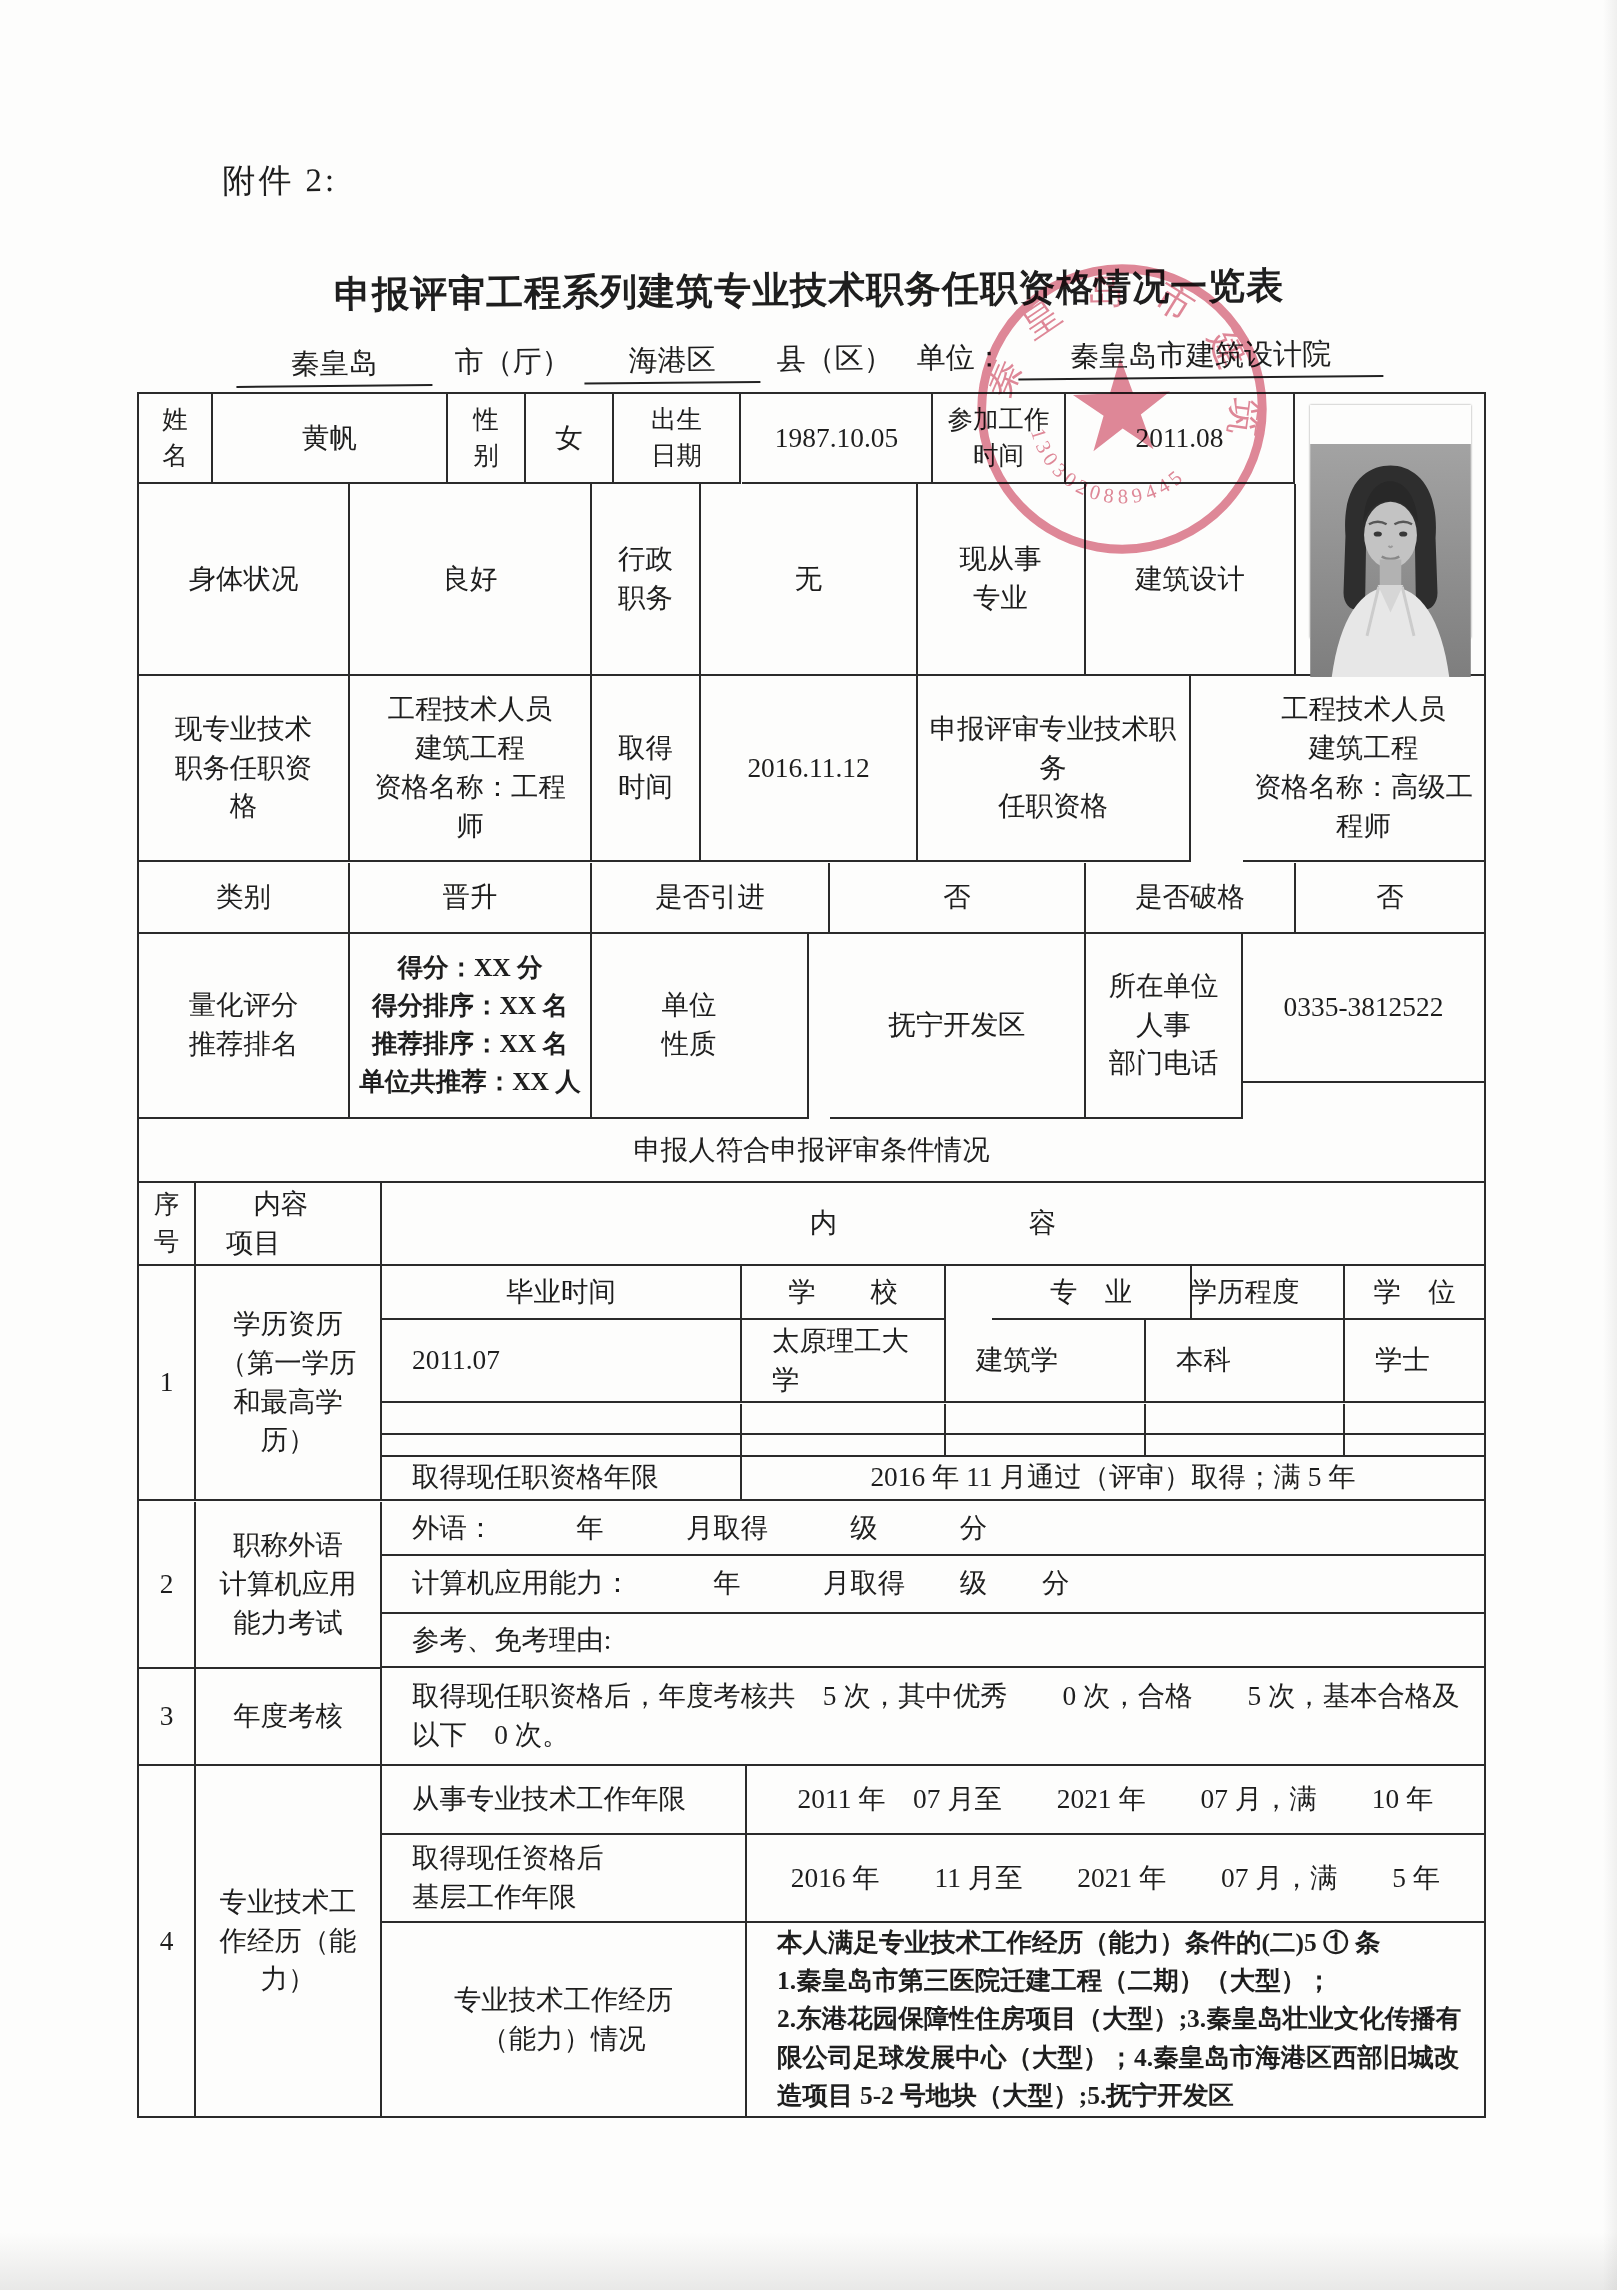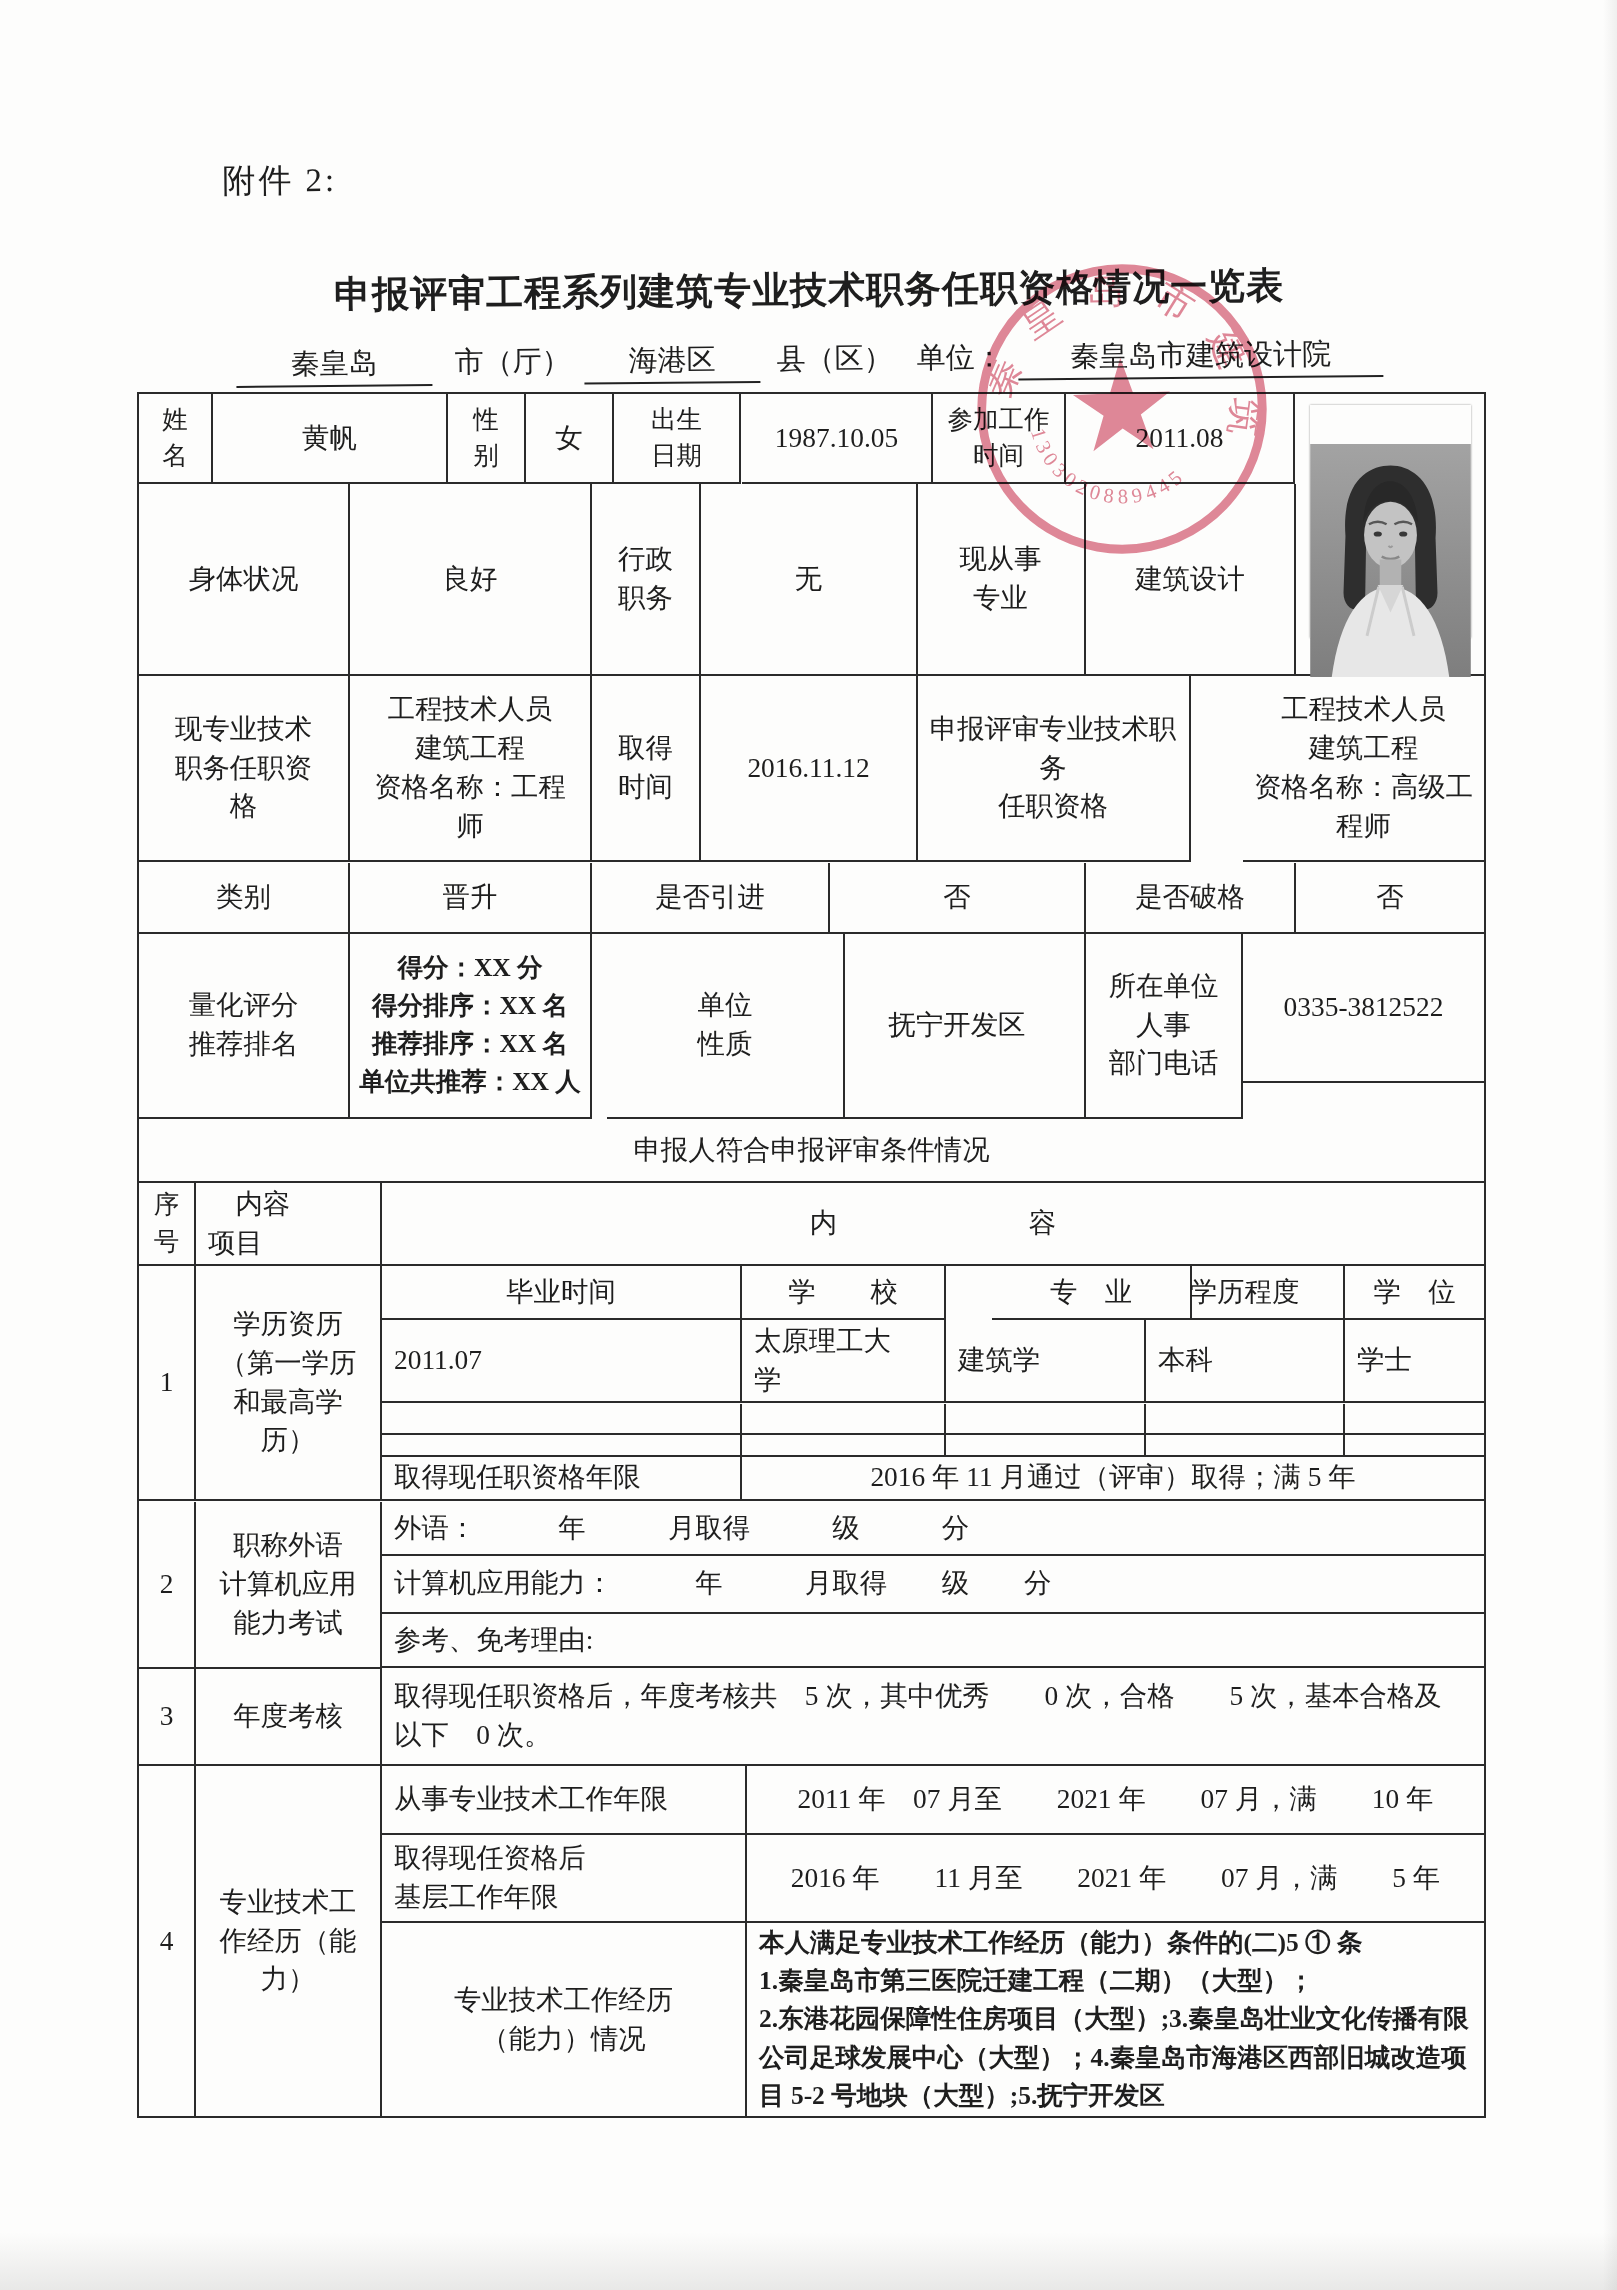--- a/index.html
+++ b/index.html
@@ -24,21 +24,21 @@
   
   .sheet-table{position:absolute;left:137px;top:392px;width:1345px;height:1722px;
     border:2.9px solid var(--line);box-sizing:content-box;background:transparent;}
   .c{
     position:absolute;box-sizing:border-box;
     border-right:2px solid var(--line);border-bottom:2px solid var(--line);
     display:flex;align-items:center;justify-content:center;
     text-align:center;white-space:pre-line;
     font-size:27.4px;line-height:1.42;padding:2px 7.8px;
   }
-  .left{justify-content:flex-start;text-align:left;padding-left:12px;}
+  .left{justify-content:flex-start;text-align:left;padding-left:30px;}
   .nr{border-right:none;}
   .nb{border-bottom:none;}
   .sm{font-size:25.5px;}
   .tight{line-height:1.5;font-weight:bold;}
   .photo-cell{padding:0;display:block;}
   .photo{position:absolute;left:13.7px;top:10.8px;width:161px;height:233px;box-shadow:0 0 2px rgba(0,0,0,.4);}
   
   .stamp{position:absolute;left:968px;top:255px;width:308px;height:308px;
     mix-blend-mode:multiply;opacity:.82;transform:rotate(10deg);pointer-events:none;z-index:6;}
   
@@ -139,21 +139,21 @@
     <div class="c" style="left:691px;top:469px;width:256px;height:71px;">否</div>
     <div class="c" style="left:947px;top:469px;width:210px;height:71px;">是否破格</div>
     <div class="c nr" style="left:1157px;top:469px;width:188px;height:71px;">否</div>
 
     <div class="c" style="left:0;top:539px;width:211px;height:186px;">量化评分
 推荐排名</div>
     <div class="c sm tight" style="left:211px;top:539px;width:242px;height:186px;">得分：XX 分
 得分排序：XX 名
 推荐排序：XX 名
 单位共推荐：XX 人</div>
-    <div class="c" style="left:468px;top:539px;width:238px;height:186px;">单位
+    <div class="c" style="left:432px;top:539px;width:238px;height:186px;">单位
 性质</div>
     <div class="c" style="left:691px;top:539px;width:256px;height:186px;">抚宁开发区</div>
     <div class="c" style="left:947px;top:539px;width:157px;height:186px;">所在单位
 人事
 部门电话</div>
     <div class="c nr" style="left:1104px;top:539px;width:241px;height:150px;">0335-3812522</div>
 
     <div class="c nr" style="left:0;top:725px;width:1345px;height:64px;text-align:right;">申报人符合申报评审条件情况</div>
 
     <div class="c sm" style="left:0;top:789px;width:57px;height:83px;">序

